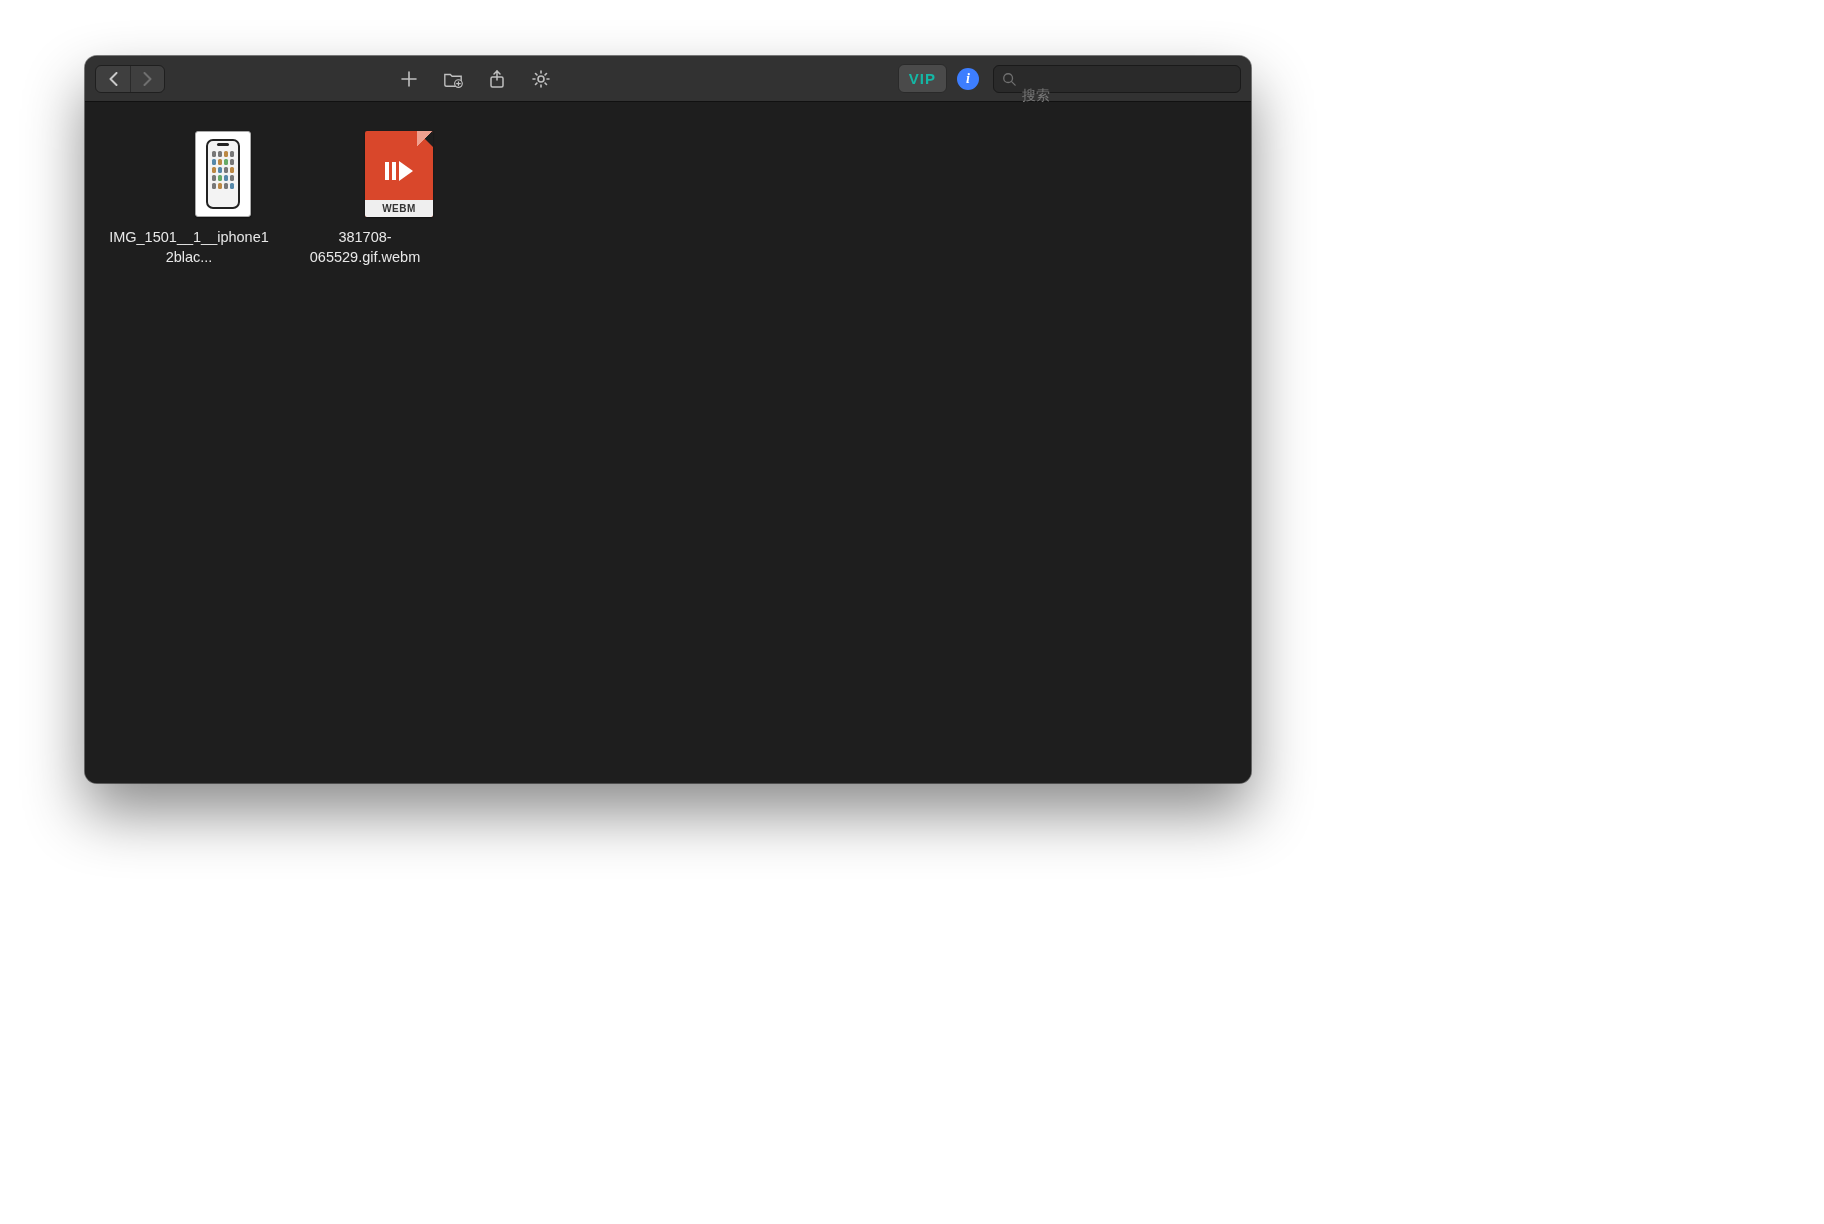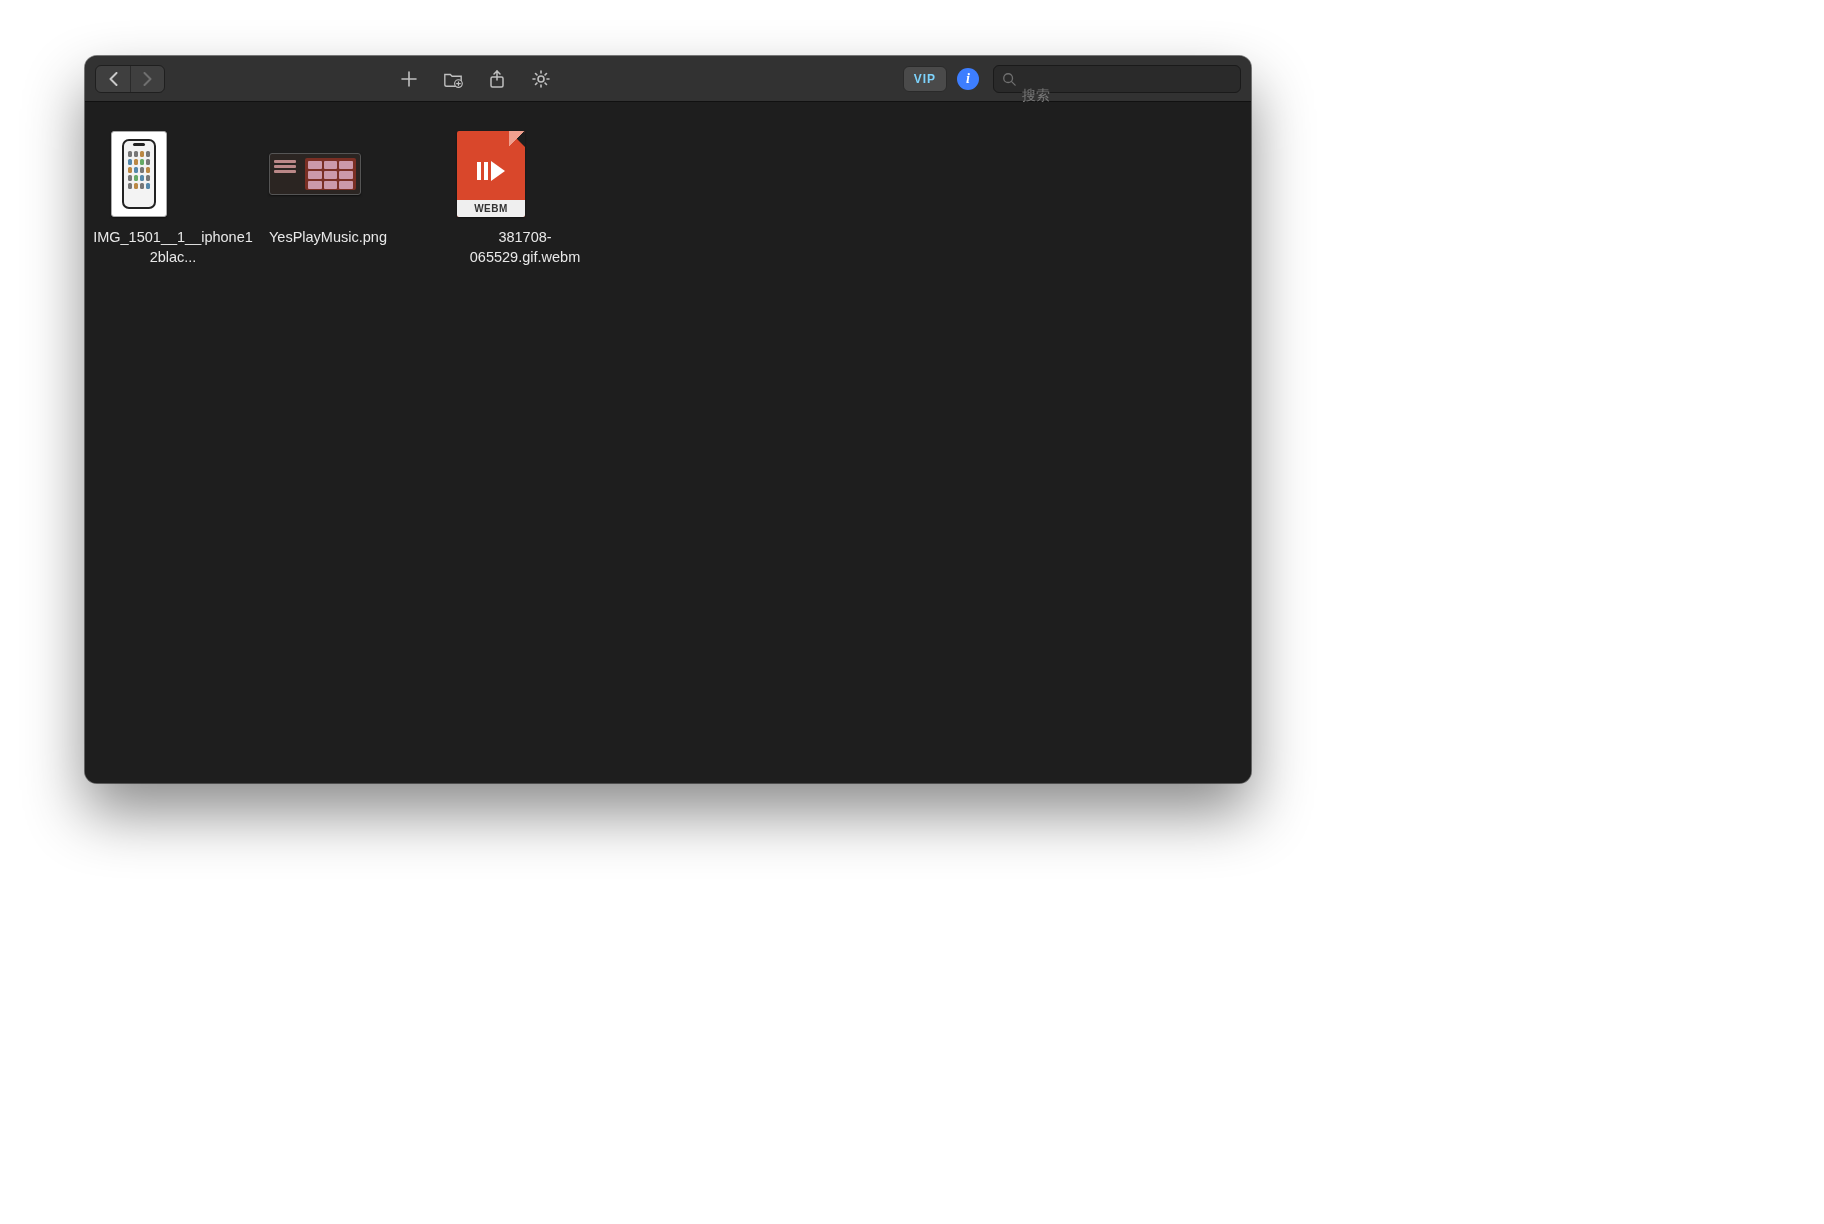--- a/index.html
+++ b/index.html
@@ -76,22 +76,22 @@
 
   .tb-icon {
     width: 36px; height: 28px;
     display: flex; align-items: center; justify-content: center;
     color: #c9c9c9;
   }
   .tb-icon svg { width: 20px; height: 20px; }
 
   .vip-badge {
     background: #4a4a4a;
-    color: #7dd3fc;
-    font-size: 12px; font-weight: 700;
+    color: #14b8a6;
+    font-size: 15px; font-weight: 700;
     letter-spacing: 1px;
     padding: 5px 10px;
     border-radius: 6px;
     border: 1px solid #2a2a2a;
   }
   .info-badge {
     width: 22px; height: 22px; border-radius: 50%;
     background: #3d7eff;
     color: #fff;
     font-family: Georgia, serif;
@@ -165,21 +165,21 @@
     flex: 1;
     background: #1e1e1e;
     padding: 20px 8px;
     display: flex;
     align-content: flex-start;
     flex-wrap: wrap;
     gap: 0;
   }
   .file {
     width: 176px;
-    display: flex; flex-direction: column; align-items: flex-start;
+    display: flex; flex-direction: column; align-items: flex-end;
     text-align: center;
     color: #e8e8e8;
     font-size: 14.5px;
     line-height: 1.35;
     padding-top: 6px;
   }
   .thumb {
     width: 92px; height: 92px;
     display: flex; align-items: center; justify-content: center;
     margin-bottom: 8px;
@@ -389,43 +389,20 @@
                   <i></i>
                   <i></i>
                   <i></i>
                 </div>
               </div>
           </div>
         </div>
         <div class="filename">IMG_1501__1__iphone12blac...</div>
       </div>
 
-      <div class="file">
-        <div class="thumb">
-          <div class="thumb-screenshot">
-            <div class="panel">
-                <i></i>
-                <i></i>
-                <i></i>
-              </div>
-            <div class="panel">
-                <i></i>
-                <i></i>
-                <i></i>
-                <i></i>
-                <i></i>
-                <i></i>
-                <i></i>
-                <i></i>
-                <i></i>
-              </div>
-          </div>
-        </div>
-        <div class="filename">YesPlayMusic.png</div>
-      </div>
 
 
       <div class="file">
         <div class="thumb">
           <div class="thumb-webm">
             <div class="fold"></div>
             <div class="play">
                 <div class="bar"></div>
                 <div class="bar"></div>
                 <div class="tri"></div>

